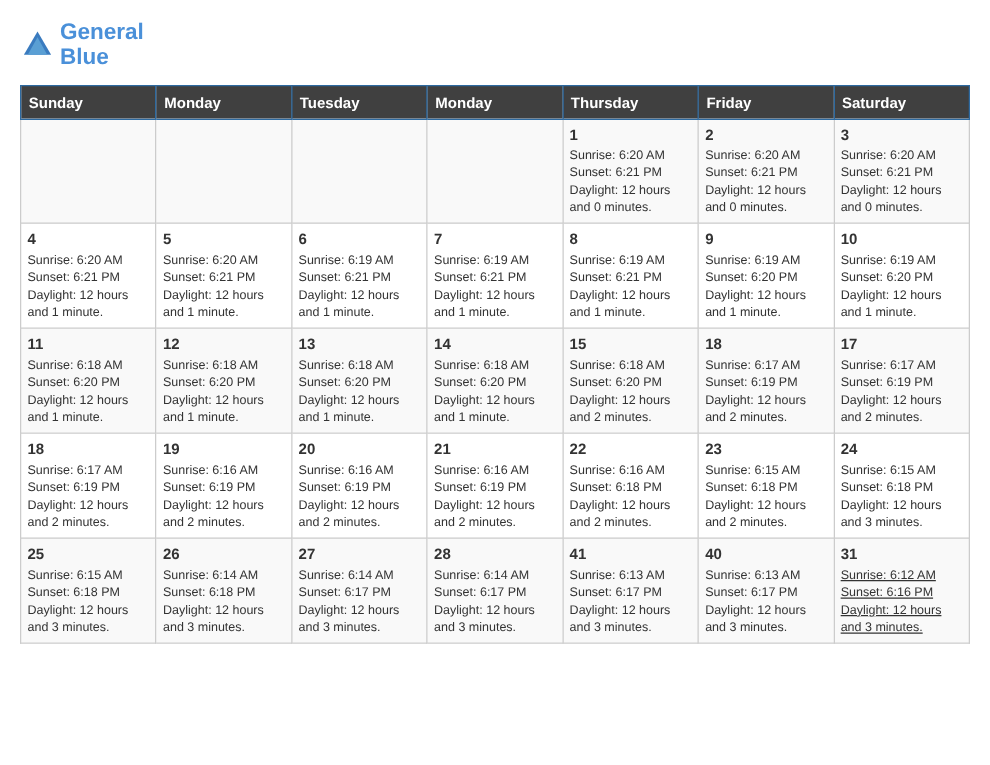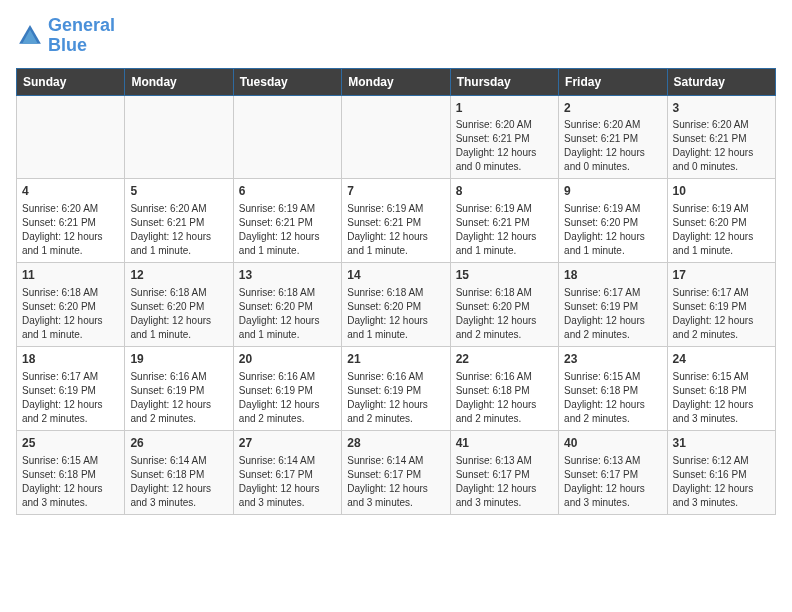--- a/index.html
+++ b/index.html
@@ -340,20 +340,20 @@
         </td>
         <td>
           <span class="day-num">40</span>
           <div class="day-info" style="white-space: pre-line;">Sunrise: 6:13 AM
 Sunset: 6:17 PM
 Daylight: 12 hours
 and 3 minutes.</div>
         </td>
         <td>
           <span class="day-num">31</span>
-          <div class="day-info" style="white-space: pre-line;">Sunrise: 6:12 AM
+          <div class="day-info" style="white-space: pre-line; text-decoration: underline;">Sunrise: 6:12 AM
 Sunset: 6:16 PM
 Daylight: 12 hours
 and 3 minutes.</div>
         </td>
       </tr>
     </tbody>
 </table>
 
 </body></html>

